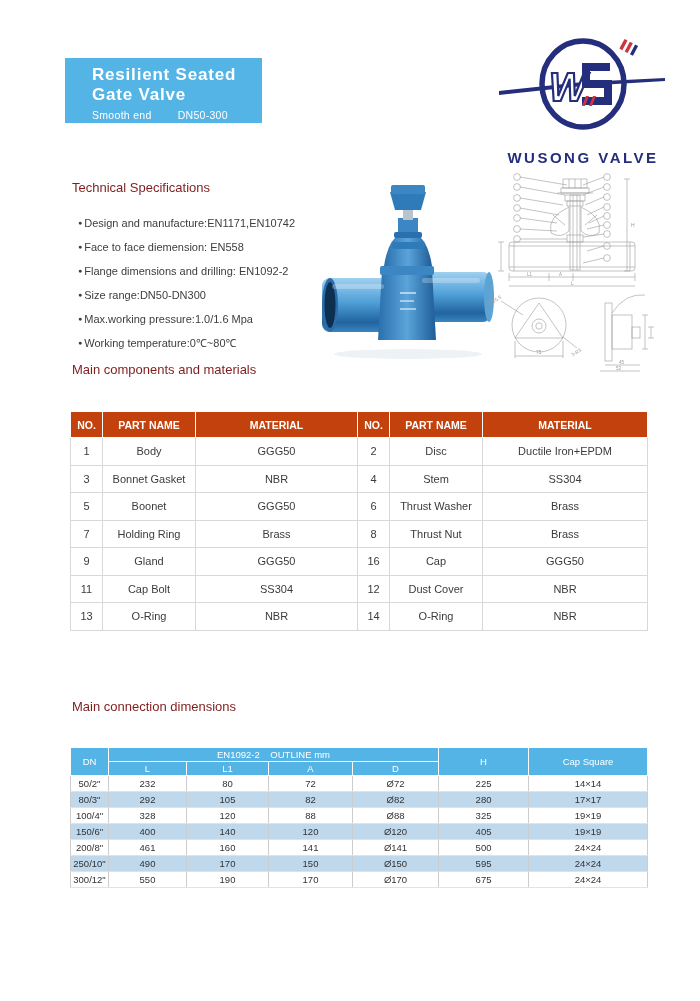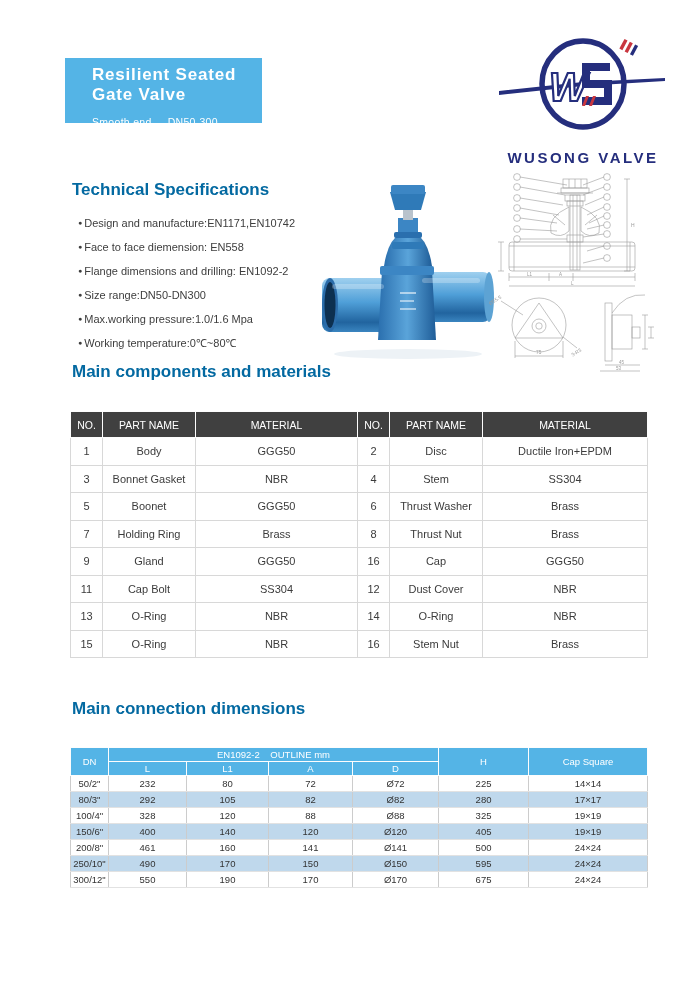--- a/index.html
+++ b/index.html
@@ -3,44 +3,44 @@
 <meta charset="utf-8">
 <style>
   html,body{margin:0;padding:0;background:#fff;}
   .page{position:relative;width:700px;height:1001px;background:#ffffff;
         font-family:"Liberation Sans",sans-serif;overflow:hidden;}
 
   
   .header-block{position:absolute;left:65px;top:58px;width:197px;height:65px;
     background:#54b4e6;color:#fff;box-sizing:border-box;padding:7px 0 0 27px;}
   .header-title{font-size:17px;font-weight:bold;line-height:20px;letter-spacing:.8px;}
-  .header-sub{margin-top:11px;font-size:10.5px;letter-spacing:.3px;display:flex;gap:16px;}
+  .header-sub{margin-top:4px;font-size:10.5px;letter-spacing:.3px;display:flex;gap:26px;}
 
   .logo{position:absolute;left:497px;top:34px;width:172px;text-align:center;}
   .brand{margin-top:11px;font-size:15px;font-weight:bold;color:#252e7d;letter-spacing:2.5px;}
 
   
-  .section-heading{position:absolute;font-size:17px;font-weight:700;color:#0369a1;}
+  .section-heading{position:absolute;font-size:13px;font-weight:400;color:#7f1d1d;}
   #h-tech{left:72px;top:180px;}
   #h-comp{left:72px;top:362px;}
   #h-dim{left:72px;top:699px;}
 
   
   .specs{position:absolute;left:72px;top:205px;margin:6px;padding:0;
          font-size:11px;color:#3d3d3d;}
   .specs li{list-style:none;line-height:24px;}
   .specs li::before{content:"●";font-size:7px;vertical-align:2px;margin-right:2px;color:#3d3d3d;}
 
   .photo{position:absolute;left:320px;top:180px;}
   .drawing{position:absolute;left:487px;top:165px;}
 
   
   .comp-table{position:absolute;left:70px;top:411px;width:577px;
     border-collapse:collapse;table-layout:fixed;}
-  .comp-table th{background:#404040;color:#fff;font-size:10.5px;font-weight:normal;
+  .comp-table th{background:#c2410c;color:#fff;font-size:10.5px;font-weight:bold;
     height:25px;border:1px solid #fdfdfd;padding:0;}
   .comp-table td{border:1px solid #d8d8d8;font-size:11px;color:#3b3b3b;
     text-align:center;height:26.5px;padding:0;}
 
   
   .dim-table{position:absolute;left:70px;top:747px;width:577px;
     border-collapse:collapse;table-layout:fixed;text-align:center;}
   .dim-table th{background:#54b4e6;color:#fff;font-size:9.5px;font-weight:normal;
     height:13px;border:1px solid #fdfdfd;padding:0;white-space:pre;}
   .dim-table td{font-size:9.5px;color:#333;height:15px;padding:0;
@@ -309,28 +309,20 @@
           <td>NBR</td>
         </tr>
         <tr>
           <td>13</td>
           <td>O-Ring</td>
           <td>NBR</td>
           <td>14</td>
           <td>O-Ring</td>
           <td>NBR</td>
         </tr>
-        <tr>
-          <td>15</td>
-          <td>O-Ring</td>
-          <td>NBR</td>
-          <td>16</td>
-          <td>Stem Nut</td>
-          <td>Brass</td>
-        </tr>
       </tbody>
   </table>
 
   <div class="section-heading" id="h-dim">Main connection dimensions</div>
   <table class="dim-table">
     <colgroup>
       <col style="width:38px">
         <col style="width:78px">
         <col style="width:82px">
       <col style="width:84px">

